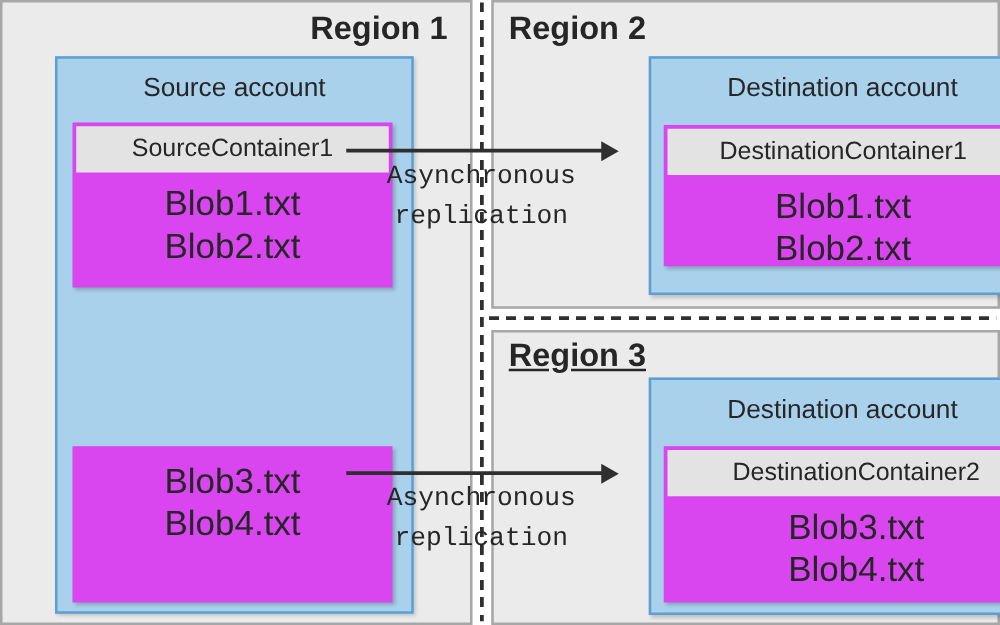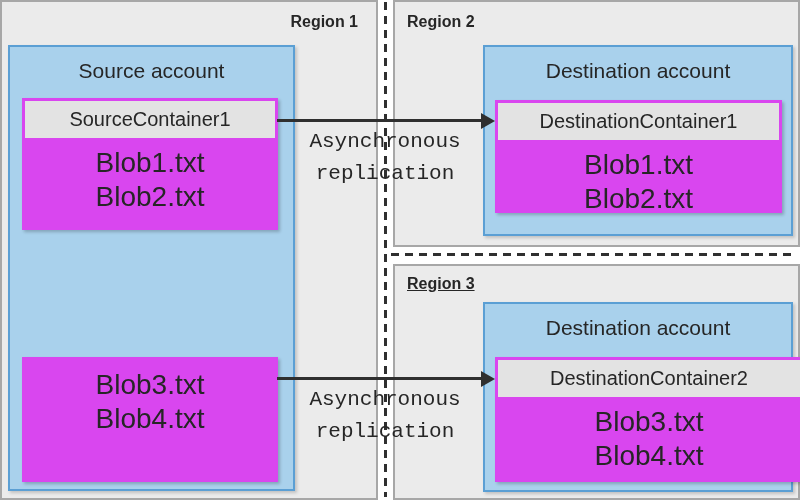--- a/index.html
+++ b/index.html
@@ -13,31 +13,32 @@
     overflow: hidden;
   }
   .region {
     position: absolute;
     background: #ebebeb;
     border: 2px solid #a7a7a7;
     box-sizing: border-box;
   }
   .region-label {
     position: absolute;
-    font-size: 16px;
+    font-size: 26px;
     font-weight: bold;
     line-height: 28px;
     white-space: nowrap;
   }
   .account {
     position: absolute;
     background: #a9d1ec;
     border: 2px solid #5b9fd4;
     box-sizing: border-box;
     box-shadow: 2px 2px 3px rgba(0,0,0,0.18);
+    margin-left: 36px;
   }
   .account-title {
     text-align: center;
     font-size: 21px;
     line-height: 26px;
     margin-top: 11px;
   }
   .container-box {
     position: absolute;
     background: #d946ef;

